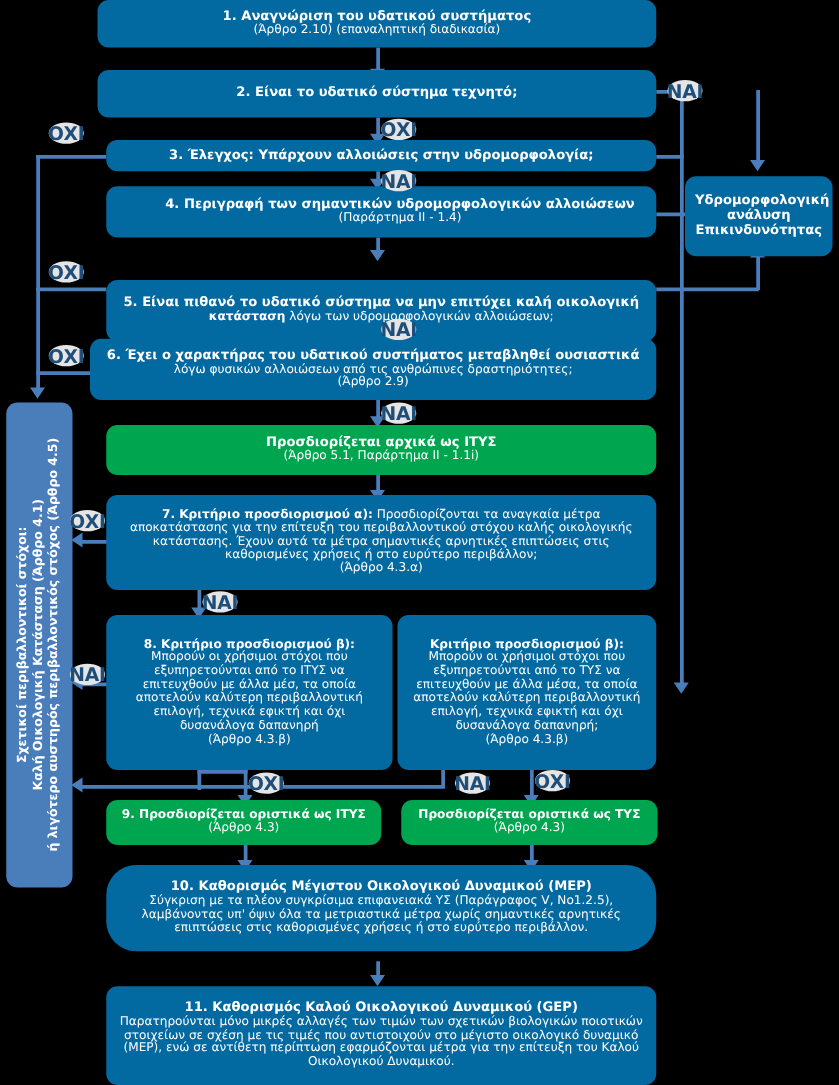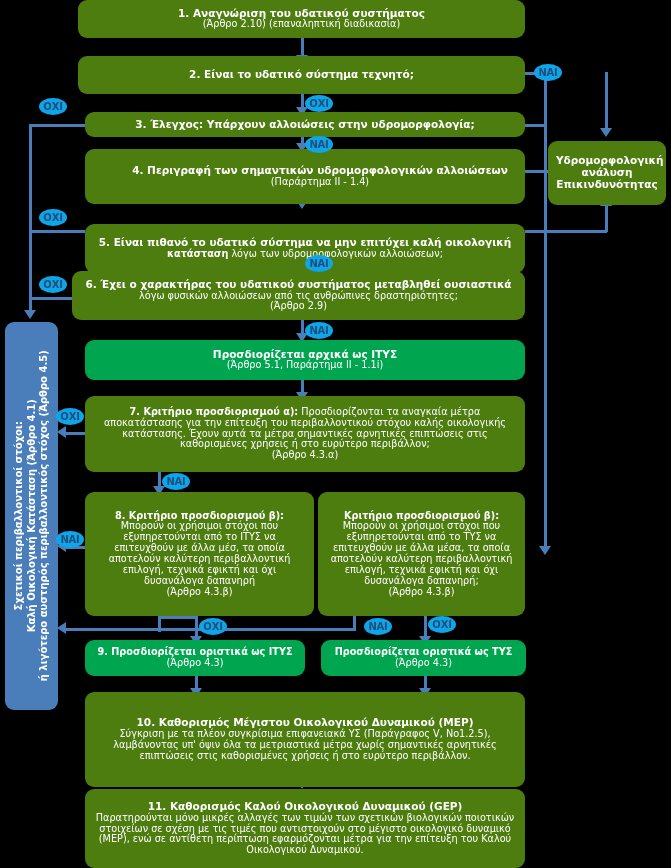--- a/index.html
+++ b/index.html
@@ -23,21 +23,21 @@
     color: #ffffff;
     text-align: center;
     display: flex;
     align-items: center;
     justify-content: center;
     padding: 3px 8px;
     line-height: 1.12;
     z-index: 4;
   }
   .node .txt { width: 100%; }
-  .node.blue  { background: #4d7c0f; }
+  .node.blue  { background: #0369a1; }
   .node.green { background: #00a550; }
 
   .t  { font-size: 10.5px; }
   .t9 { font-size: 9.7px; }
   .b  { font-weight: bold; }
   .sub { font-weight: normal; }
 
   
   #left-panel {
     position: absolute;
@@ -89,24 +89,24 @@
   }
   .arrow.up {
     border-left: 6px solid transparent;
     border-right: 6px solid transparent;
     border-bottom: 9px solid #4a7ebb;
   }
 
   
   .pill {
     position: absolute;
-    background: #0ea5e9;
+    background: #e5e5e5;
     color: #1f4e79;
     border-radius: 50%;
-    font-size: 10px;
+    font-size: 15px;
     font-weight: bold;
     display: flex;
     align-items: center;
     justify-content: center;
     width: 28px;
     height: 17px;
     z-index: 6;
     letter-spacing: -0.2px;
   }
 </style>
@@ -206,21 +206,21 @@
       <div class="t b">2. Είναι το υδατικό σύστημα τεχνητό;</div>
     </div>
   </div>
 
   <div class="node blue" style="left:85px; top:112px; width:440px; height:25px;">
     <div class="txt">
       <div class="t b">3. Έλεγχος: Υπάρχουν αλλοιώσεις στην υδρομορφολογία;</div>
     </div>
   </div>
 
-  <div class="node blue" style="left:85px; top:149px; width:440px; height:55px;padding-left:38px;">
+  <div class="node blue" style="left:85px; top:149px; width:440px; height:41px;padding-left:38px;">
     <div class="txt">
       <div class="t b">4. Περιγραφή των σημαντικών υδρομορφολογικών αλλοιώσεων</div>
       <div class="t9 sub">(Παράρτημα II - 1.4)</div>
     </div>
   </div>
 
   <div class="node blue" style="left:85px; top:204px; width:440px; height:49px;margin-top:20px;">
     <div class="txt">
       <div class="t b">5. Είναι πιθανό το υδατικό σύστημα να μην επιτύχει καλή οικολογική</div>
       <div class="t9">
@@ -280,21 +280,21 @@
     </div>
   </div>
 
   <div class="node green" style="left:321px; top:640px; width:205px; height:36px;">
     <div class="txt">
       <div class="t9 b">Προσδιορίζεται οριστικά ως ΤΥΣ</div>
       <div class="t9 sub">(Άρθρο 4.3)</div>
     </div>
   </div>
 
-  <div class="node blue" style="left:85px; top:692px; width:440px; height:95px;">
+  <div class="node blue" style="left:85px; top:692px; width:440px; height:69px;border-radius:24px;">
     <div class="txt">
       <div class="t b">10. Καθορισμός Μέγιστου Οικολογικού Δυναμικού (ΜΕΡ)</div>
       <div class="t9 sub">Σύγκριση με τα πλέον συγκρίσιμα επιφανειακά ΥΣ (Παράγραφος V, Νο1.2.5), λαμβάνοντας υπ' όψιν όλα τα μετριαστικά μέτρα χωρίς σημαντικές αρνητικές επιπτώσεις στις καθορισμένες χρήσεις ή στο ευρύτερο περιβάλλον.</div>
     </div>
   </div>
 
   <div class="node blue" style="left:85px; top:789px; width:440px; height:79px;">
     <div class="txt">
       <div class="t b">11. Καθορισμός Καλού Οικολογικού Δυναμικού (GEP)</div>
       <div class="t9 sub">Παρατηρούνται μόνο μικρές αλλαγές των τιμών των σχετικών βιολογικών ποιοτικών στοιχείων σε σχέση με τις τιμές που αντιστοιχούν στο μέγιστο οικολογικό δυναμικό (ΜΕΡ), ενώ σε αντίθετη περίπτωση εφαρμόζονται μέτρα για την επίτευξη του Καλού Οικολογικού Δυναμικού.</div>

